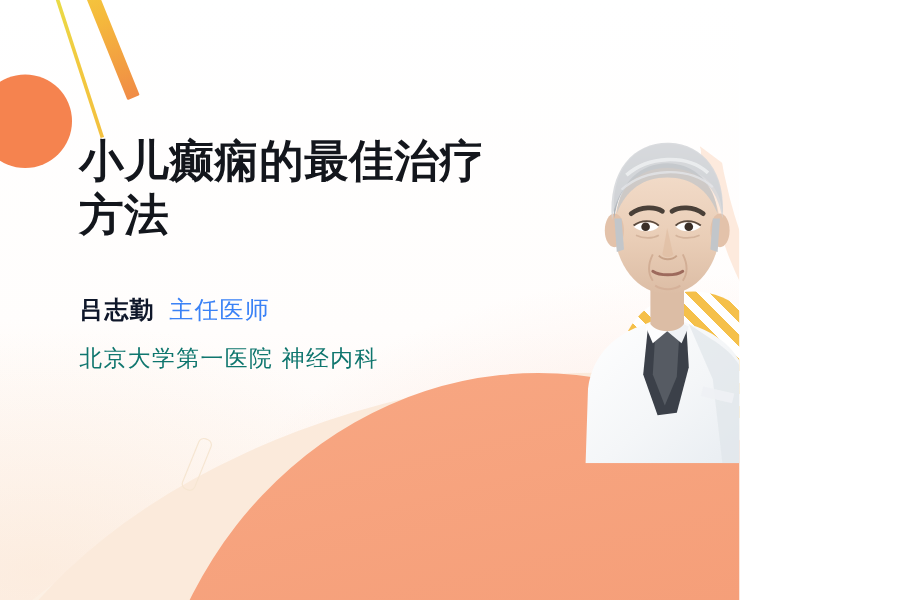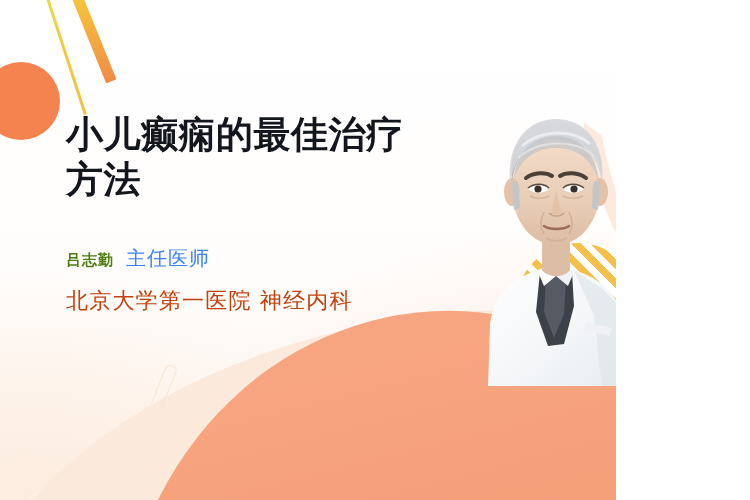--- a/index.html
+++ b/index.html
@@ -206,40 +206,40 @@
 
   .byline {
     position: absolute;
     left: 66px;
     top: 245px;
     display: flex;
     align-items: baseline;
     gap: 12px;
   }
   .doc-name {
-    font-size: 15px;
+    font-size: 20px;
     font-weight: 700;
-    color: #4d7c0f;
+    color: #0f172a;
     letter-spacing: 1px;
     font-family: "DejaVu Sans", "Liberation Sans", sans-serif;
   }
   .doc-title {
     font-size: 20px;
     font-weight: 400;
     color: #3b82f6;
     letter-spacing: 1px;
     font-family: "DejaVu Sans", "Liberation Sans", sans-serif;
   }
   .affiliation {
     position: absolute;
     left: 66px;
     top: 286px;
-    font-size: 22px;
+    font-size: 19px;
     font-weight: 400;
-    color: #c2410c;
+    color: #0f766e;
     letter-spacing: 1.2px;
     white-space: nowrap;
     font-family: "DejaVu Sans", "Liberation Sans", sans-serif;
   }
 </style>
 </head>
 <body>
 
 <div id="card">
 

